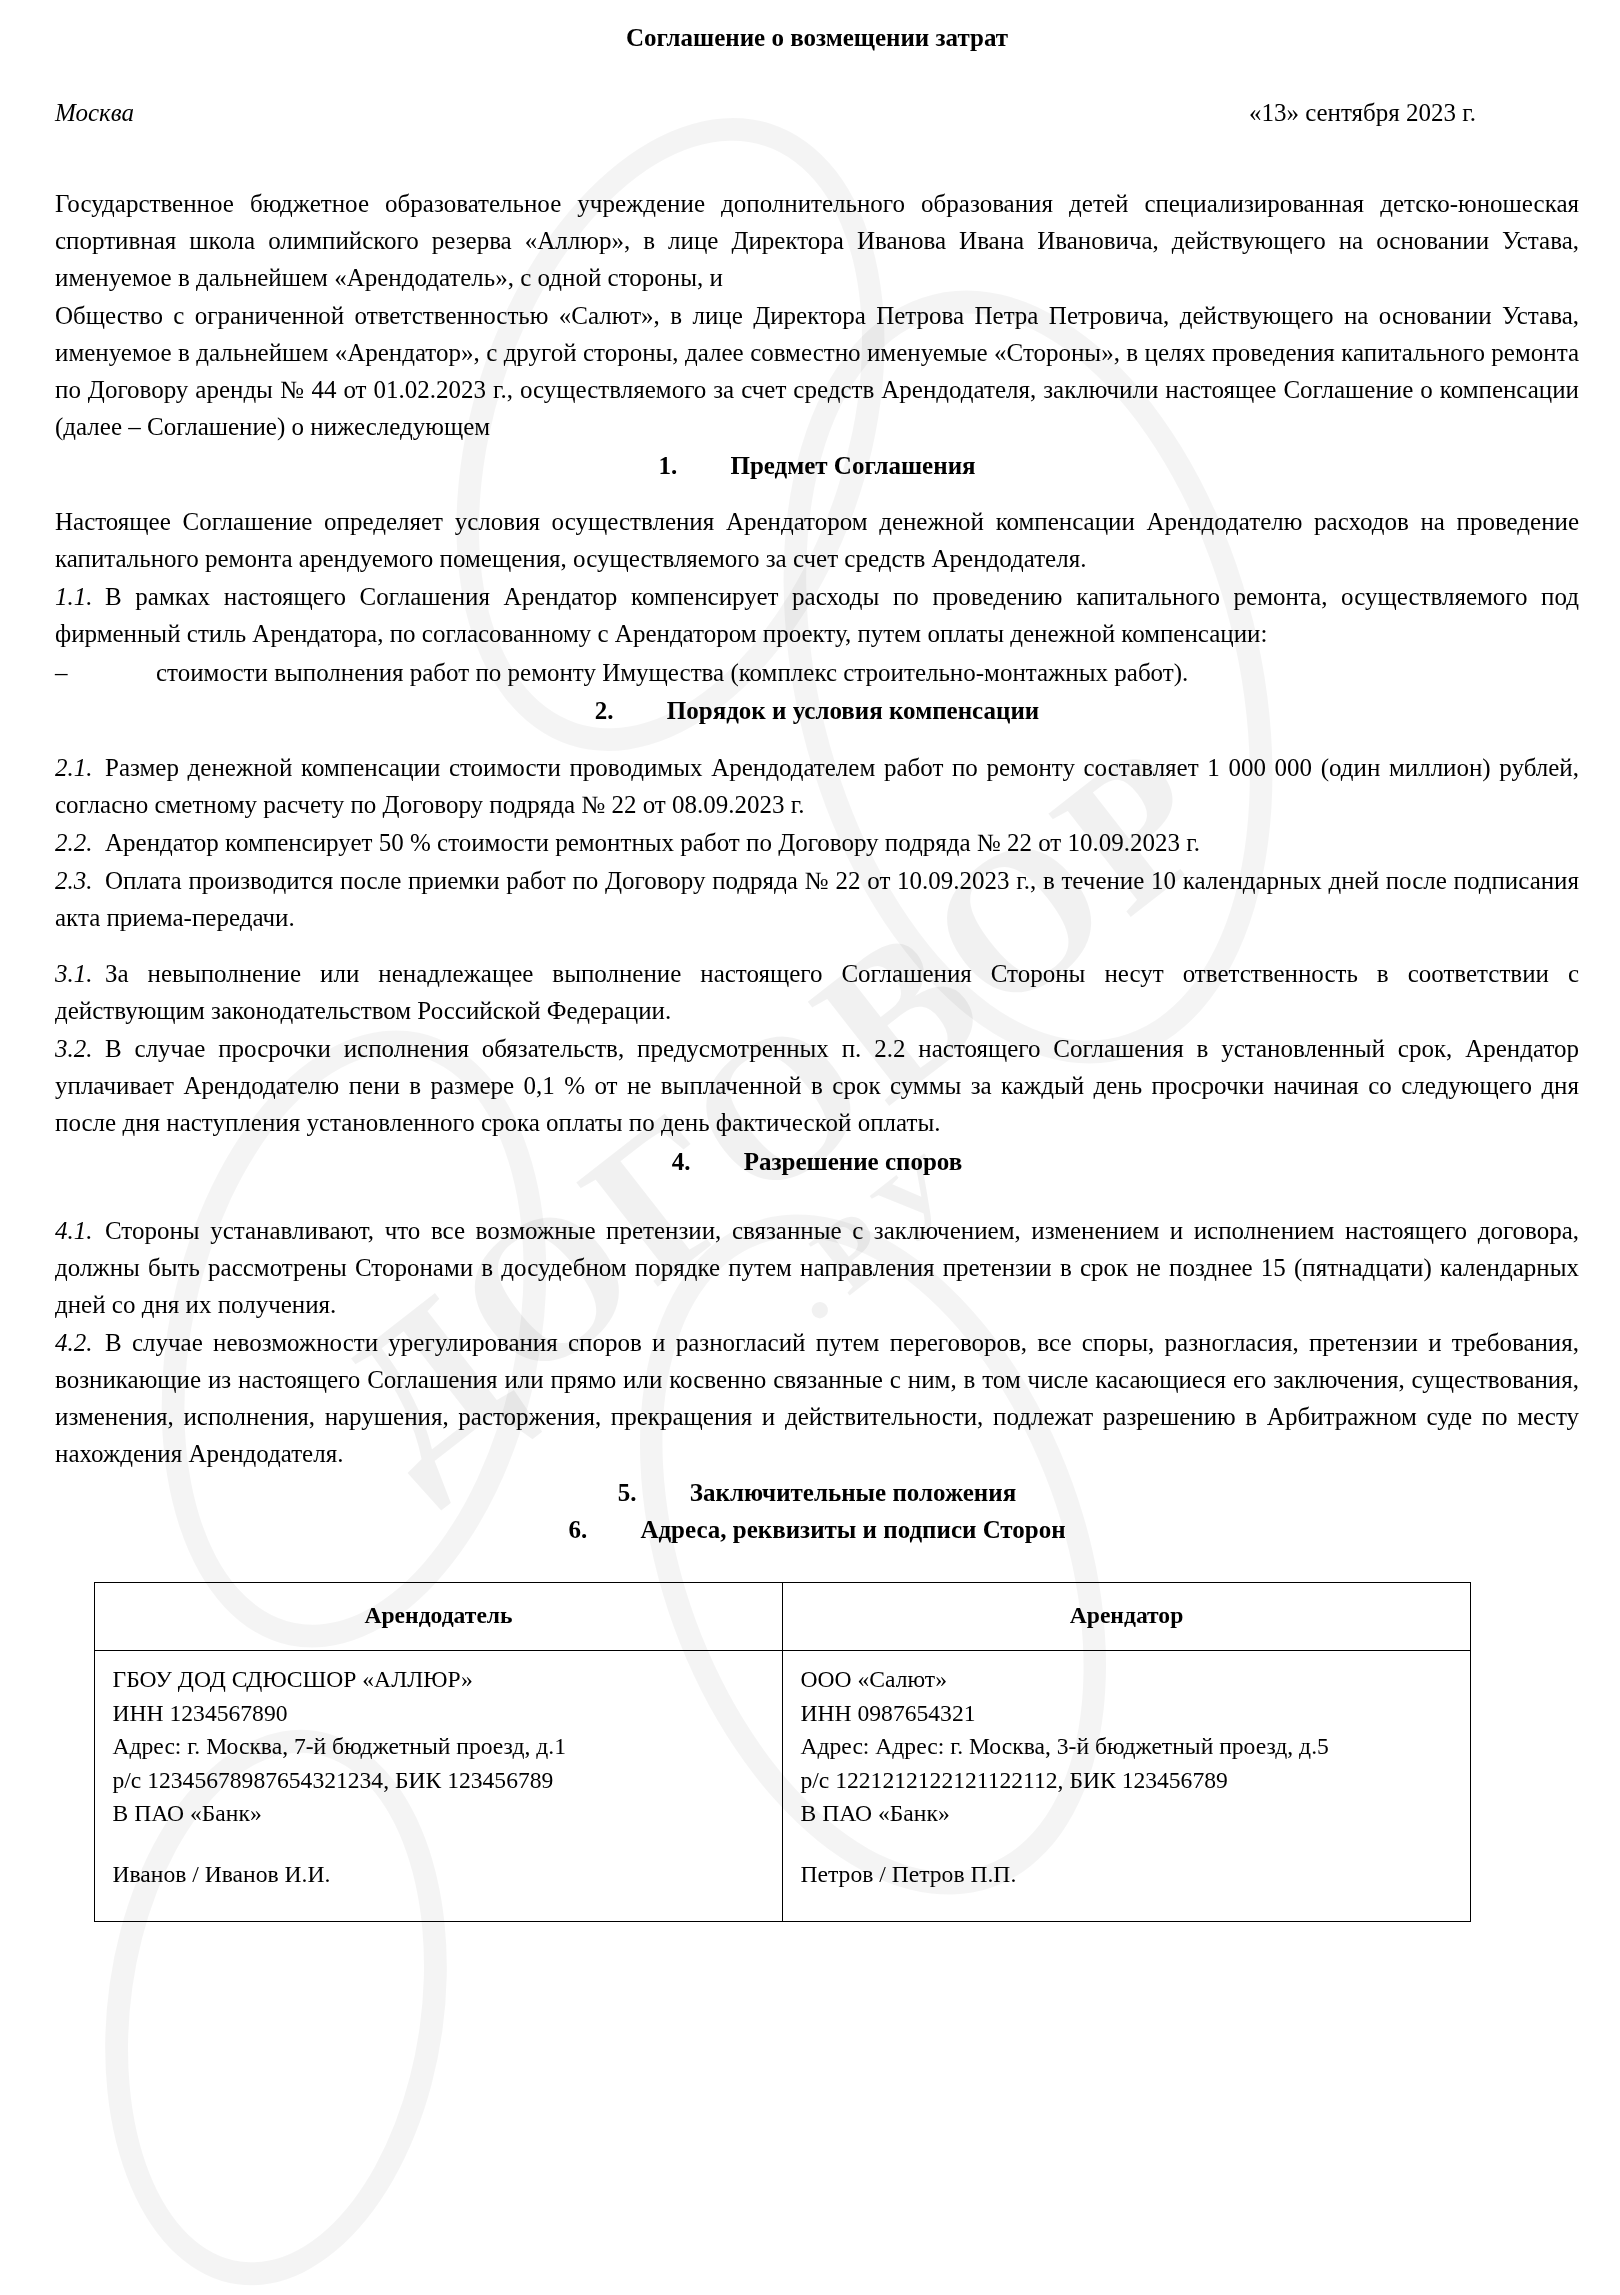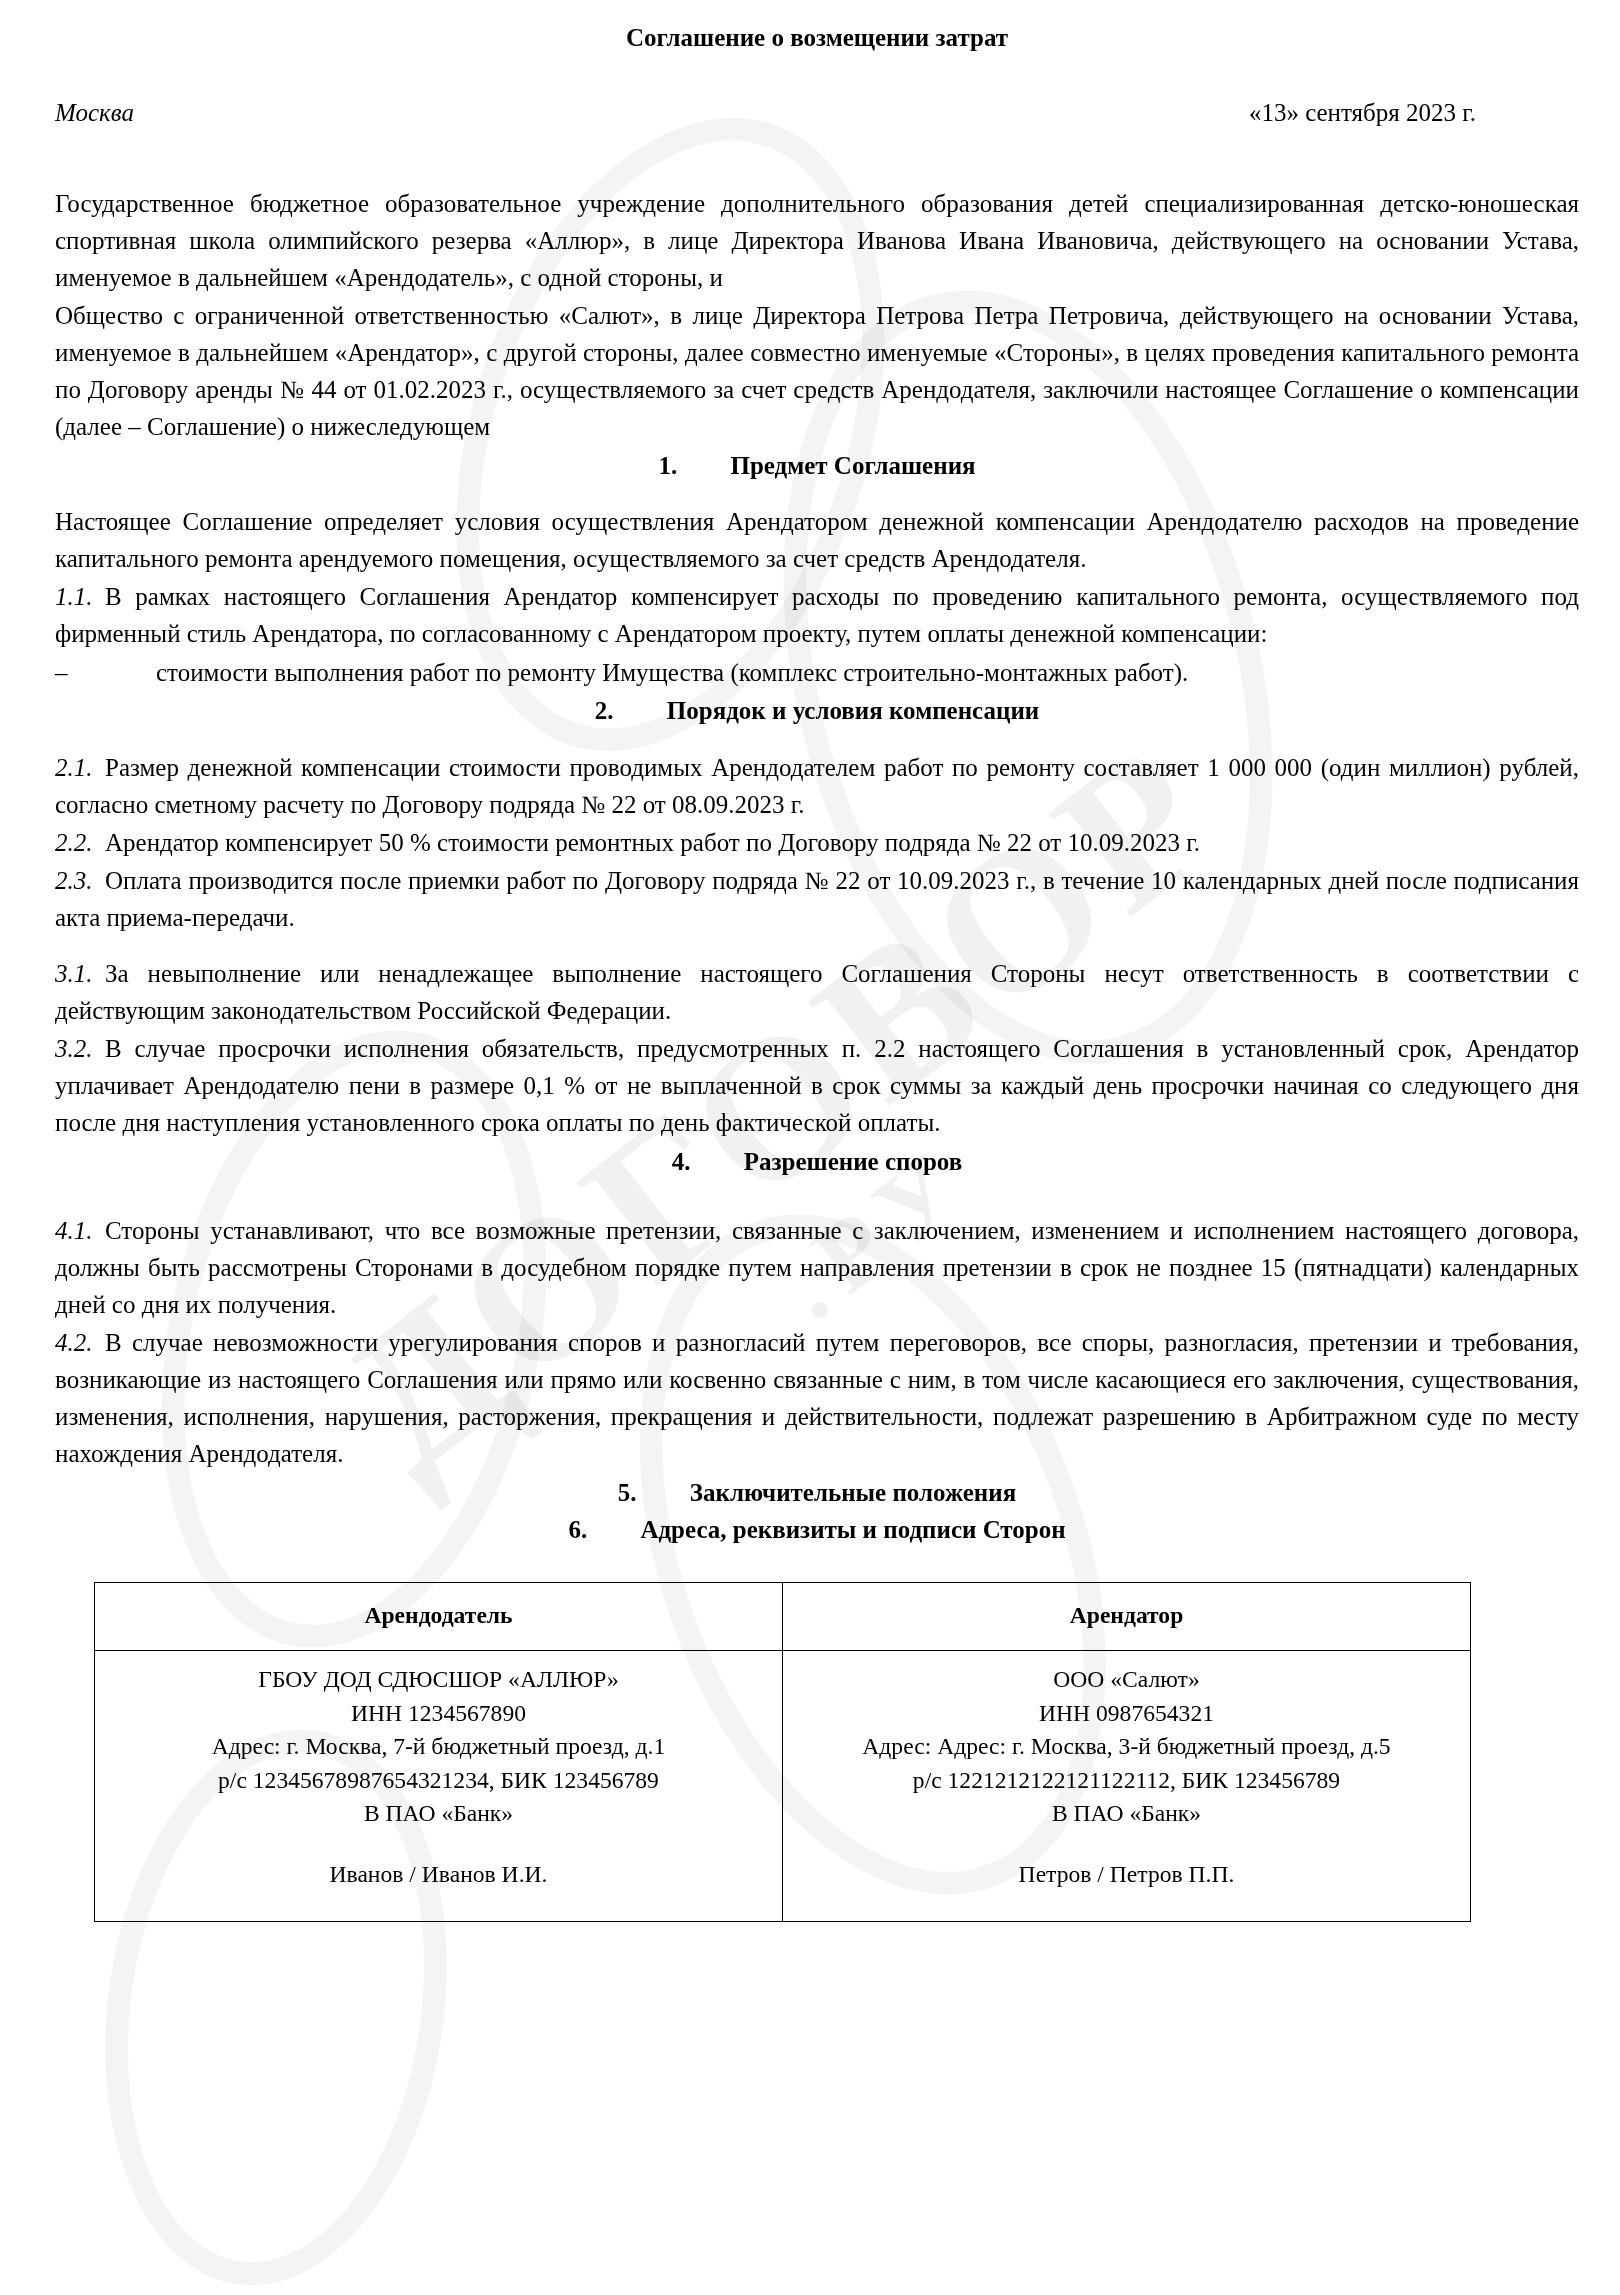--- a/index.html
+++ b/index.html
@@ -139,21 +139,21 @@
     padding: 12px 17.5px 15px 17.5px;
     font-size: 23.6px;
     line-height: 1.42;
     font-weight: normal;
   }
   .sig-table th {
     text-align: center;
     font-weight: bold;
     padding: 16px 17.5px 17.5px 17.5px;
   }
-  .sig-table td .line { display: block; text-align: center; }
+  .sig-table td .line { display: block; }
   .sig-table td .gap { display: block; height: 27px; }
   .sig-body-cell { height: 243px; }
 </style>
 </head>
 <body>
 
 <div class="page">
 
   <div class="watermark">
     <div class="wm-ring r1"></div>

